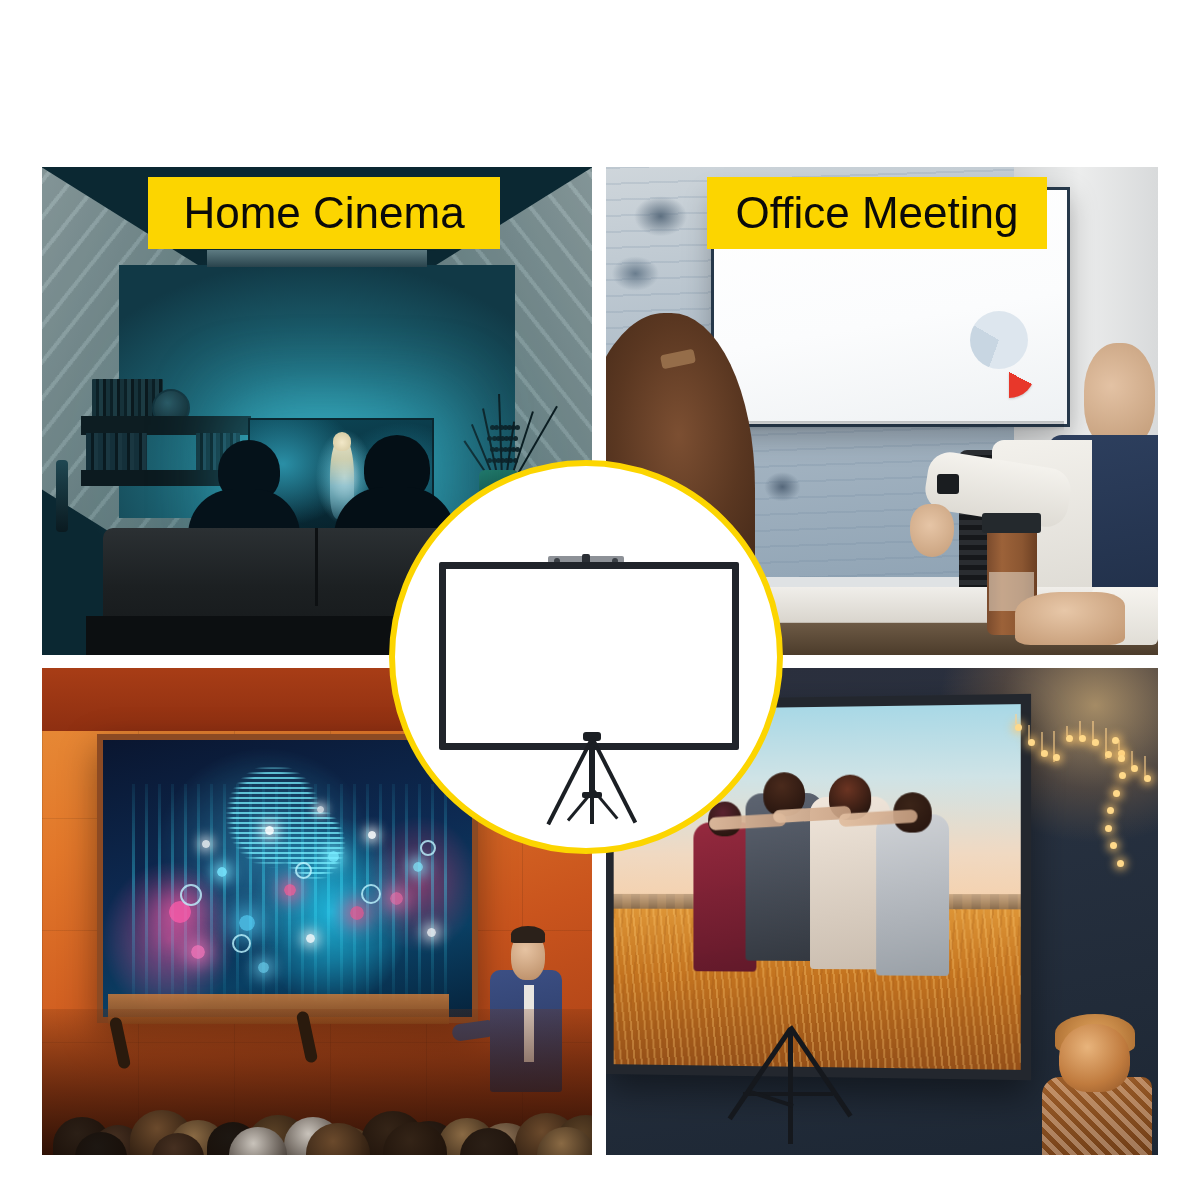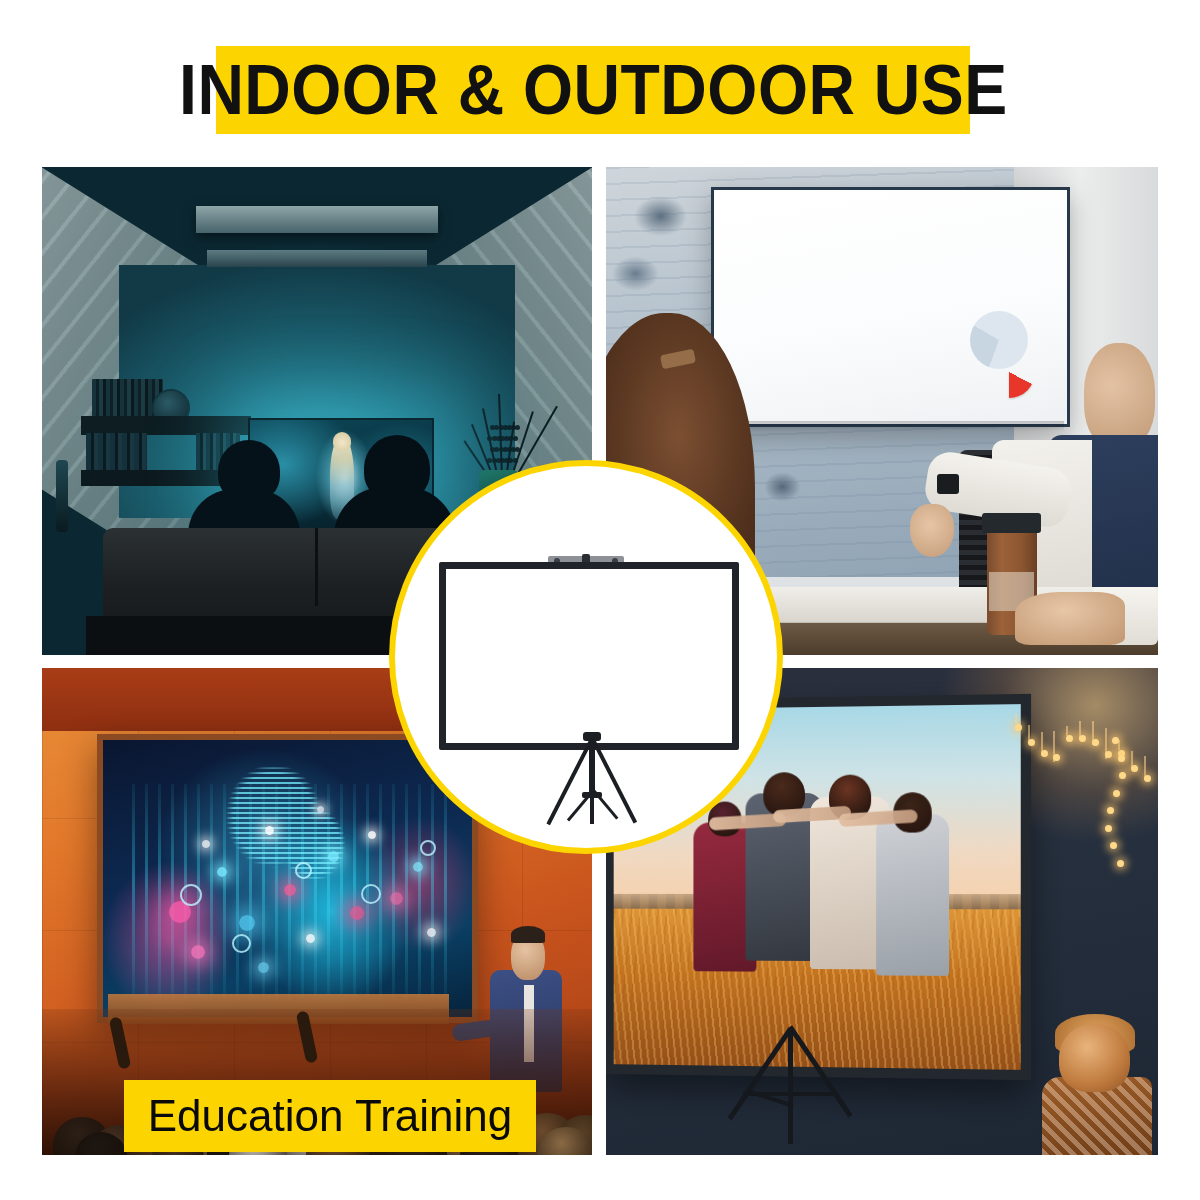--- a/index.html
+++ b/index.html
@@ -557,23 +557,20 @@
 
   
   .ln { position: absolute; background: #1b1f24; transform-origin: top left; }
 
 </style>
 </head>
 <body>
 
 <div id="infographic">
 
-  <div class="title-banner">
-    <span class="title-text">INDOOR &amp; OUTDOOR USE</span>
-  </div>
 
   <div class="panel" id="panel-home-cinema">
     <div class="panel-scene">
       <div class="hc-bg"></div>
       <div class="hc-ceil-l"></div>
       <div class="hc-ceil-r"></div>
       <div class="hc-backwall"></div>
       <div class="hc-ridge"></div>
       <div class="hc-beam"></div>
       <div class="hc-books"></div>
@@ -628,20 +625,23 @@
       </div>
       <div class="hc-head-l"></div>
       <div class="hc-head-r"></div>
       <div class="hc-body-l"></div>
       <div class="hc-body-r"></div>
       <div class="hc-couch"></div>
       <div class="hc-couch-seam"></div>
       <div class="hc-couch-base"></div>
     </div>
   </div>
+  <div class="badge" id="badge-home-cinema">
+    <span class="badge-text">Home Cinema</span>
+  </div>
 
   <div class="panel" id="panel-office">
     <div class="panel-scene">
       <div class="om-bg"></div>
       <div class="om-art"></div>
       <div class="om-wall-r"></div>
       <div class="om-screen">
         <div class="om-pie"></div>
         <div class="om-pie-red"></div>
       </div>
@@ -655,20 +655,23 @@
       <div class="om-hand"></div>
       <div class="om-hair"></div>
       <div class="om-hairclip"></div>
       <div class="om-table"></div>
       <div class="om-cup"></div>
       <div class="om-cup-sleeve"></div>
       <div class="om-cup-lid"></div>
       <div class="om-cuff"></div>
       <div class="om-hand2"></div>
     </div>
+  </div>
+  <div class="badge" id="badge-office">
+    <span class="badge-text">Office Meeting</span>
   </div>
 
   <div class="panel" id="panel-education">
     <div class="panel-scene">
       <div class="ed-bg"></div>
       <div class="ed-wall-panels"></div>
       <div class="ed-topband"></div>
       <div class="ed-screen">
         <div class="ed-screen-img"></div>
         <div class="ed-bars"></div>
@@ -726,23 +729,20 @@
             <div class="ed-head" style="left: 48%; bottom: -29.12px; width: 64px; height: 61.44px; background: radial-gradient(circle at 42% 30%, rgb(107, 74, 44), rgba(20, 10, 4, 0.95));"></div>
             <div class="ed-head" style="left: 62%; bottom: -28px; width: 64px; height: 61.44px; background: radial-gradient(circle at 42% 30%, rgb(52, 36, 23), rgba(20, 10, 4, 0.95));"></div>
             <div class="ed-head" style="left: 76%; bottom: -29.12px; width: 58px; height: 55.68px; background: radial-gradient(circle at 42% 30%, rgb(43, 31, 22), rgba(20, 10, 4, 0.95));"></div>
             <div class="ed-head" style="left: 90%; bottom: -27.44px; width: 58px; height: 55.68px; background: radial-gradient(circle at 42% 30%, rgb(138, 106, 68), rgba(20, 10, 4, 0.95));"></div>
             <div style="position: absolute; left: 13%; bottom: 86px; width: 12px; height: 52px; border-radius: 8px; background: rgb(42, 26, 13); transform: rotate(-12deg);"></div>
             <div style="position: absolute; left: 47%; bottom: 92px; width: 12px; height: 52px; border-radius: 8px; background: rgb(42, 26, 13); transform: rotate(-12deg);"></div>
           </div>
       </div>
     </div>
   </div>
-  <div class="badge" id="badge-education">
-    <span class="badge-text">Education Training</span>
-  </div>
 
   <div class="panel" id="panel-camping">
     <div class="panel-scene">
       <div class="oc-bg"></div>
       <div class="oc-dusk"></div>
       <div class="oc-frame">
         <div class="oc-img">
           <div class="oc-sky"></div>
           <div class="oc-treeline"></div>
           <div class="oc-field-fix"></div>

